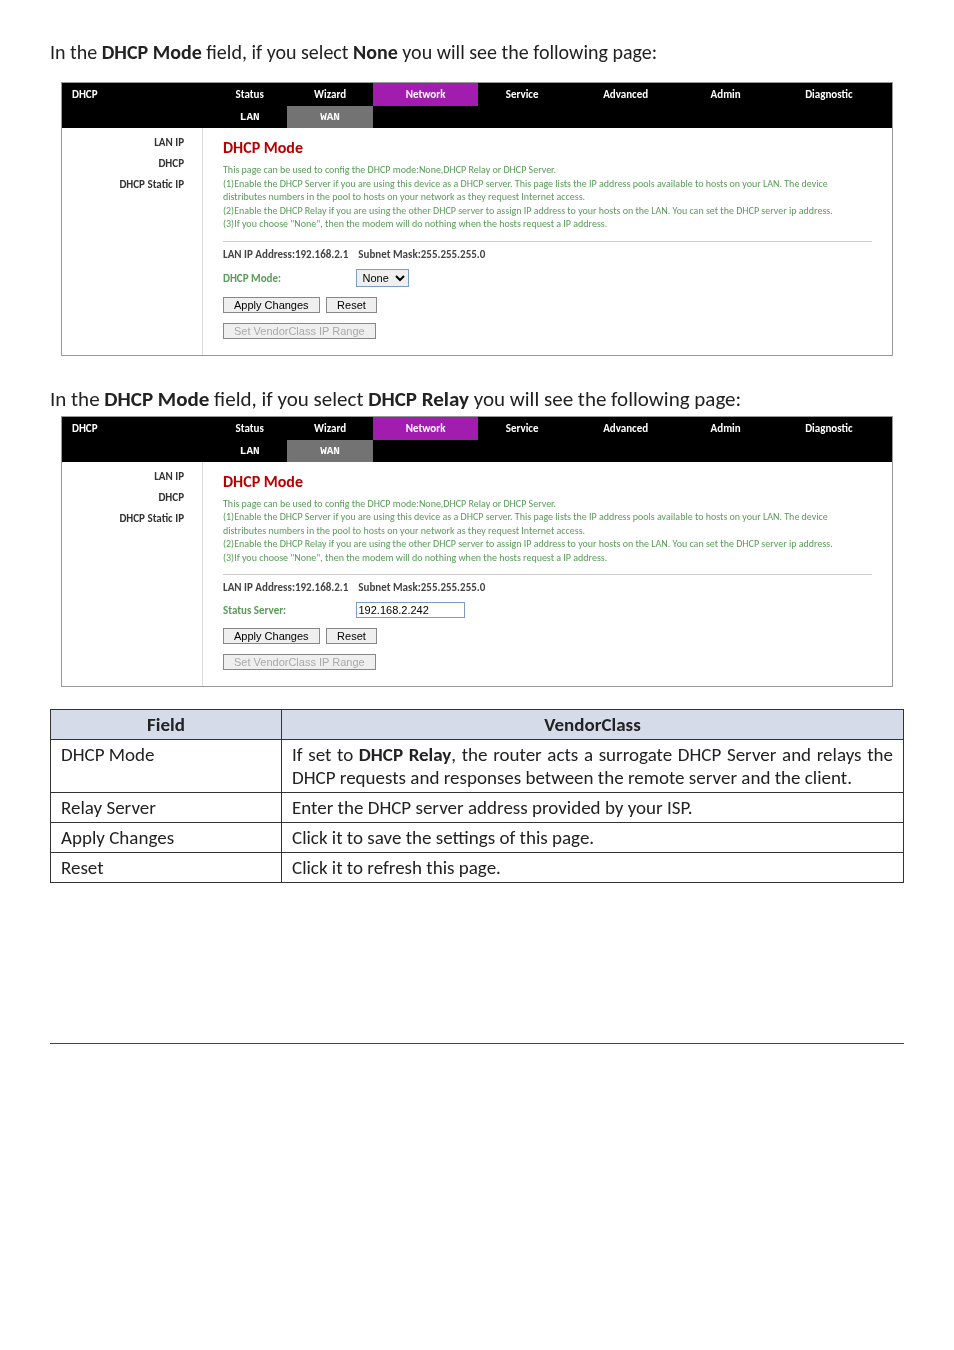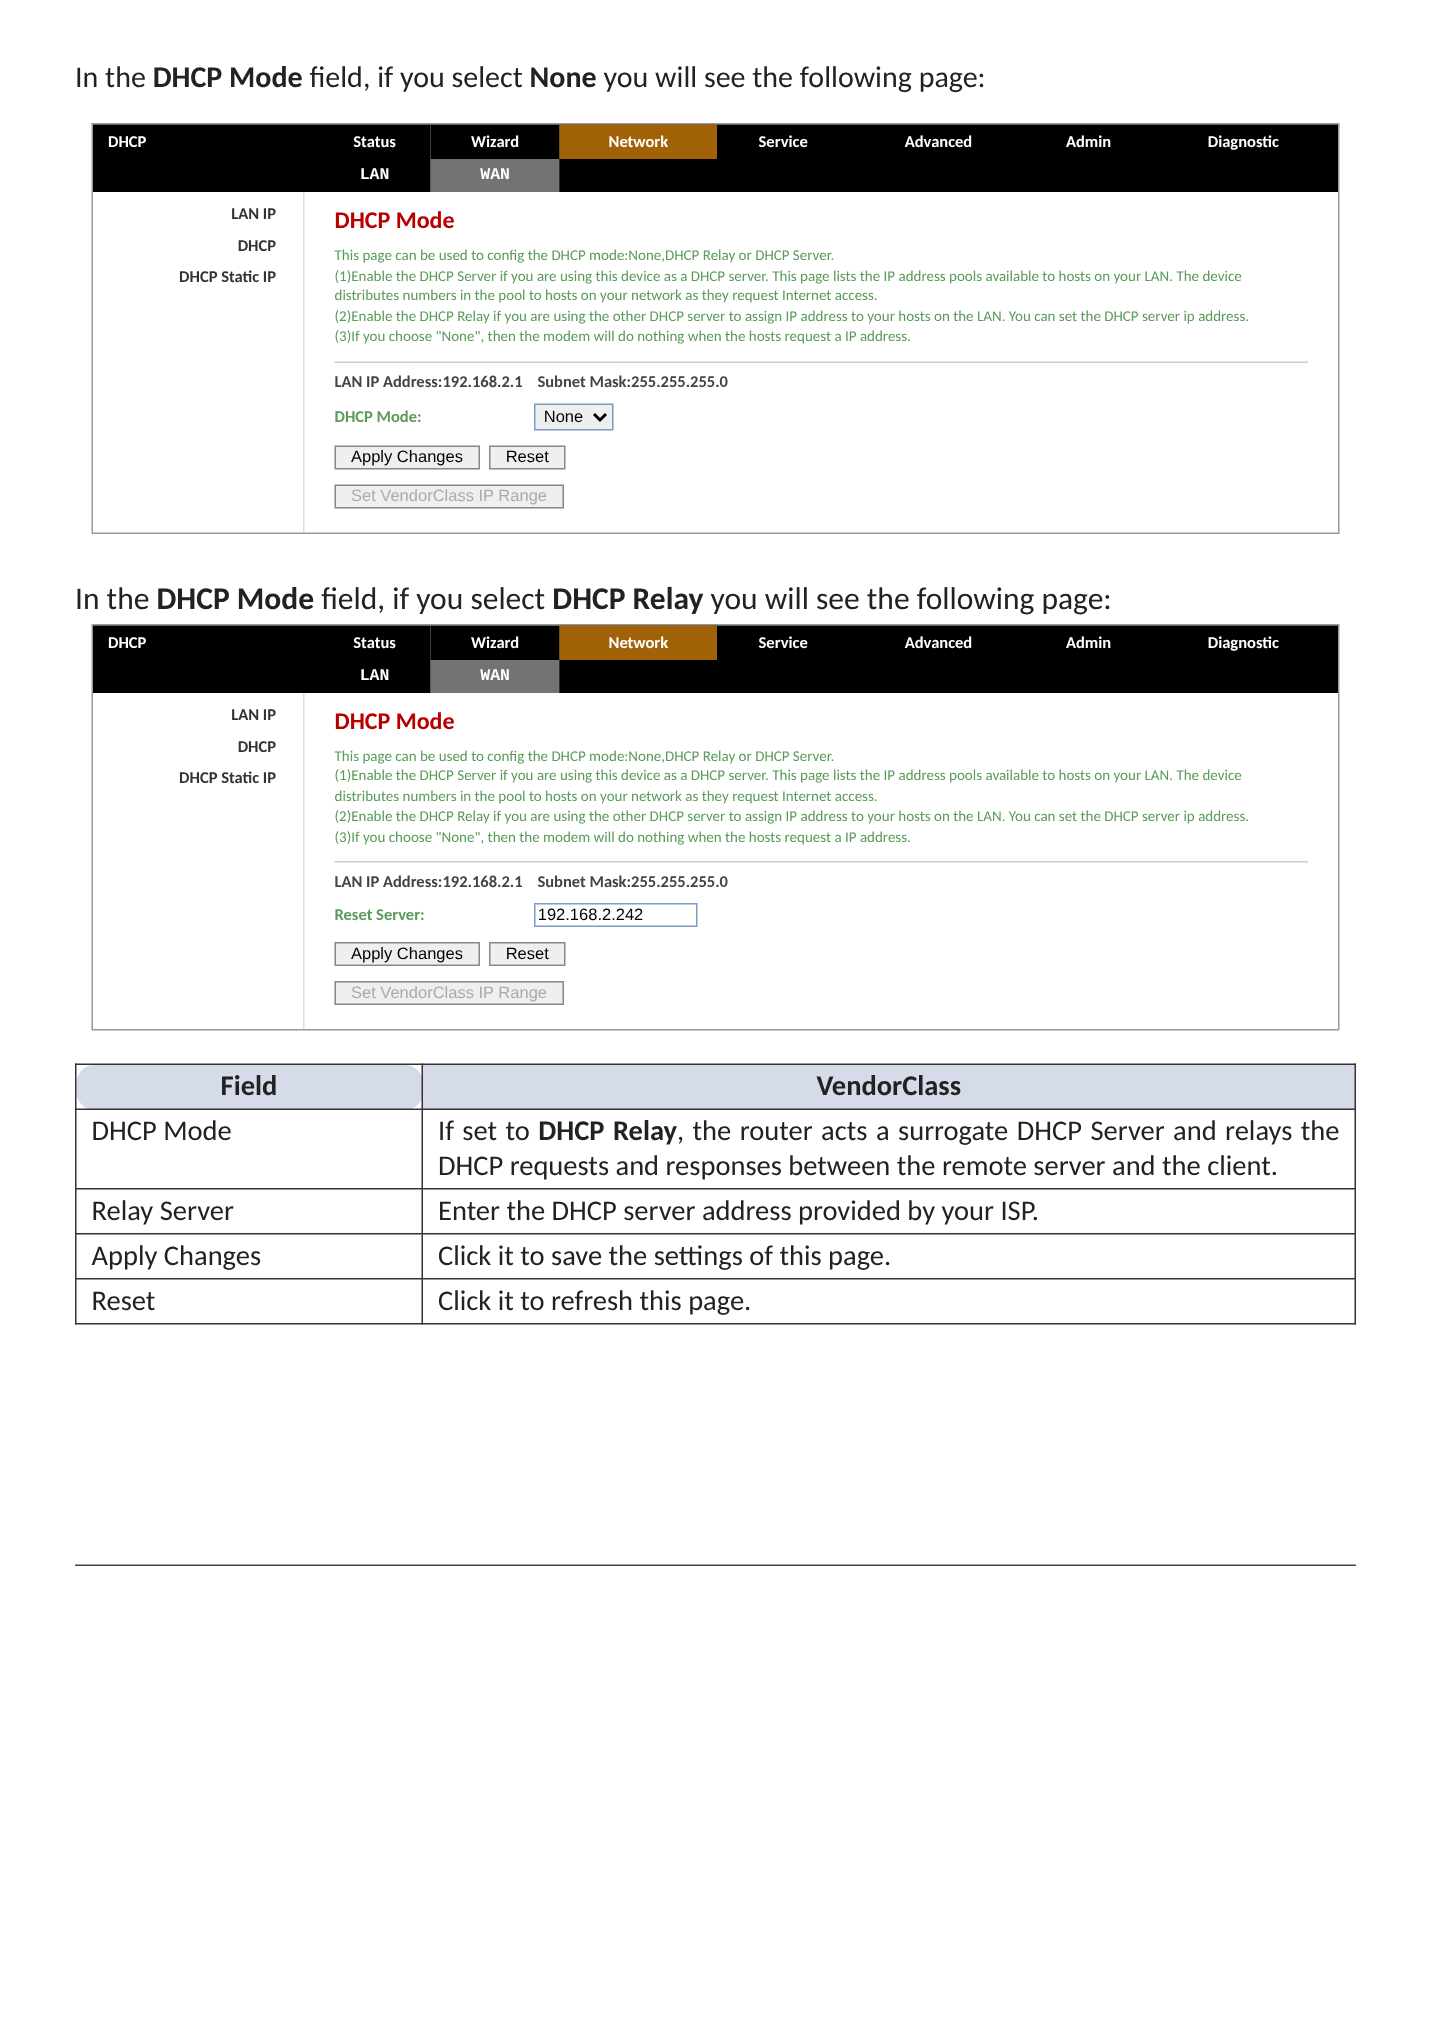--- a/index.html
+++ b/index.html
@@ -8,21 +8,21 @@
   p.intro2 { font-size: 21px; margin: 30px 0 4px 0; text-align: justify; }
   hr.footer { margin-top: 160px; border: none; border-top: 1px solid #444; }
 
   
   .router-shot {
     width: 830px; margin: 0 auto 0 auto; border: 1px solid #999; background: #fff; font-size: 11px;
   }
   .router-shot table.nav { width: 100%; border-collapse: collapse; }
   .nav-row1 td, .nav-row2 td { text-align: center; font-weight: bold; padding: 5px 0; }
   .nav-row1 { background: #000; color: #fff; }
-  .nav-row1 td.active { background: #a16207; color: #fff; }
+  .nav-row1 td.active { background: #a21caf; color: #fff; }
   .nav-row2 { background: #000; color: #fff; font-family: Liberation Mono, monospace; }
   .nav-row2 td.active-sub { background: #737373; }
   .nav-row2 td.blank { background: #000; }
   .router-body { display: flex; }
   .sidebar { width: 140px; border-right: 1px solid #ddd; padding: 4px 0; }
   .sidebar .item { text-align: right; padding: 4px 18px 4px 0; color: #333; font-weight: bold; }
   .sidebar .item.current { color: #333; }
   .content { flex: 1; padding: 10px 20px 16px 20px; }
   .content h2 { color: #b80000; font-size: 16px; margin: 0 0 6px 0; }
   .desc-text { color: #5a9a5a; font-size: 10px; line-height: 1.35; }
@@ -31,21 +31,21 @@
   .form-line label { display:inline-block; width: 130px; font-weight: bold; }
   .form-line select, .form-line input[type=text] { border: 1px solid #7a9cc5; font-size: 11px; padding: 1px 2px; }
   .btns { margin-top: 10px; }
   .btns button { font-size: 11px; padding: 1px 10px; border: 1px solid #888; background: #efefef; margin-right: 4px; }
   .btns button.disabled { color: #aaa; }
 
   
   table.field-desc { width: 100%; border-collapse: collapse; margin-top: 22px; font-size: 19px; }
   table.field-desc th, table.field-desc td { border: 1px solid #333; padding: 3px 10px; vertical-align: top; }
   table.field-desc th { background: #d5dbe9; font-weight: bold; text-align: center; }
-  table.field-desc th.field-col { width: 210px; border-radius: 12px; }
+  table.field-desc th.field-col { width: 210px; }
   table.field-desc td.desc { text-align: justify; }
   table.field-desc td.desc b { font-weight: bold; }
 </style>
 </head>
 <body>
 
 <p class="intro">
   <span>In the </span><b>DHCP Mode</b><span> field, if you select </span><b>None</b><span> you will see the following page:</span>
 </p>
 
@@ -142,21 +142,21 @@
         <span>This page can be used to config the DHCP mode:None,DHCP Relay or DHCP Server.</span><br>
         <span>(1)Enable the DHCP Server if you are using this device as a DHCP server. This page lists the IP address pools available to hosts on your LAN. The device distributes numbers in the pool to hosts on your network as they request Internet access.</span><br>
         <span>(2)Enable the DHCP Relay if you are using the other DHCP server to assign IP address to your hosts on the LAN. You can set the DHCP server ip address.</span><br>
         <span>(3)If you choose "None", then the modem will do nothing when the hosts request a IP address.</span>
       </div>
       <div class="bold-line">
         <span>LAN IP Address:</span><span>192.168.2.1</span>&nbsp;&nbsp;&nbsp;
         <span>Subnet Mask:</span><span>255.255.255.0</span>
       </div>
       <div class="form-line">
-        <label>Reset Server:</label>
+        <label>Status Server:</label>
         <input type="text" size="14" value="192.168.2.242" style="">
       </div>
       <div class="btns">
         <button>Apply Changes</button>
         <button>Reset</button>
       </div>
       <div class="btns">
         <button class="disabled">Set VendorClass IP Range</button>
       </div>
     </div>

